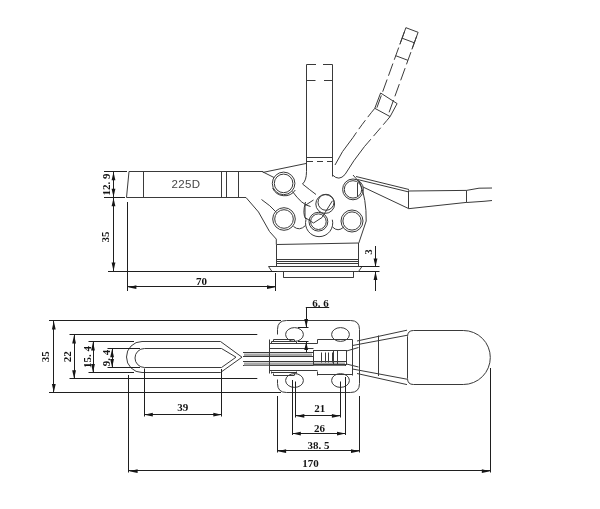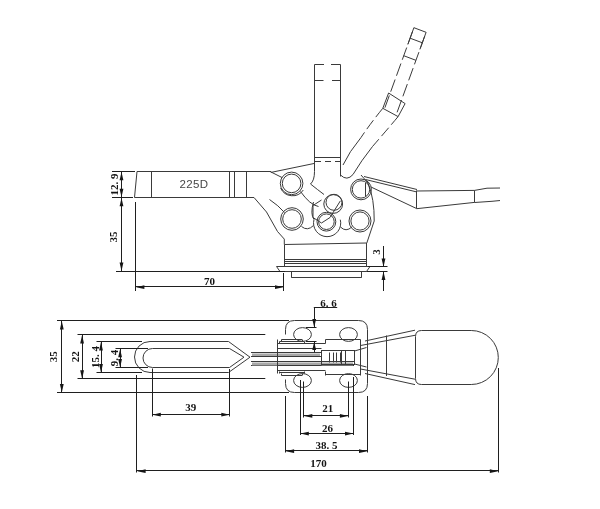--- a/index.html
+++ b/index.html
@@ -1,16 +1,16 @@
 <!DOCTYPE html>
 <html><head>
 <meta charset="utf-8">
 <style>
   html,body{margin:0;padding:0;background:#fff;}
-  .wrap{width:492px;height:509px;position:relative;background:#c2410c;overflow:hidden;margin-left:8px;}
+  .wrap{width:492px;height:509px;position:relative;background:#c2410c;overflow:hidden;}
   text{font-family:"Liberation Serif", serif;font-size:11px;font-weight:bold;fill:#141414;}
   .lbl{font-family:"Liberation Sans", sans-serif;font-weight:normal;font-size:11.5px;fill:#464646;letter-spacing:0.4px;}
 </style>
 </head>
 <body>
 <div class="wrap">
 <svg width="600" height="509" viewBox="0 0 600 509" xmlns="http://www.w3.org/2000/svg">
 <defs>
 <path id="ar" d="M0,0 L8.4,1.9 L8.4,-1.9 Z"></path>
 </defs>

